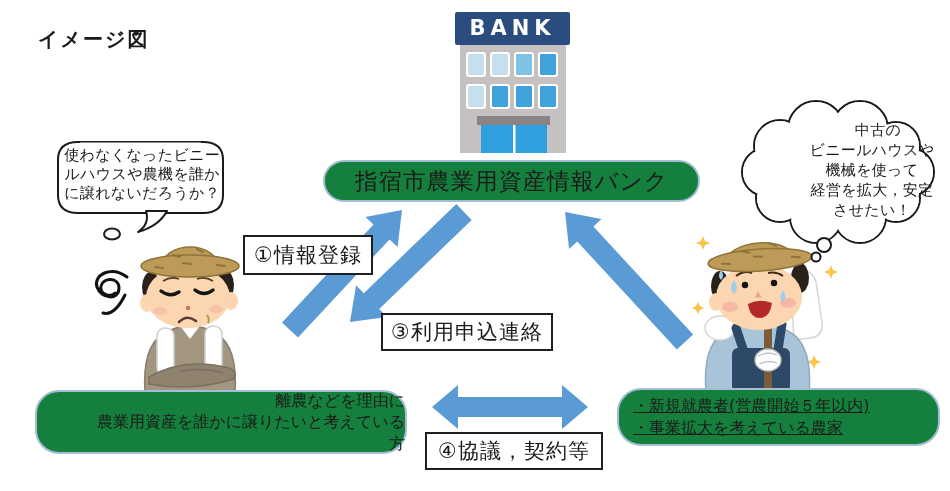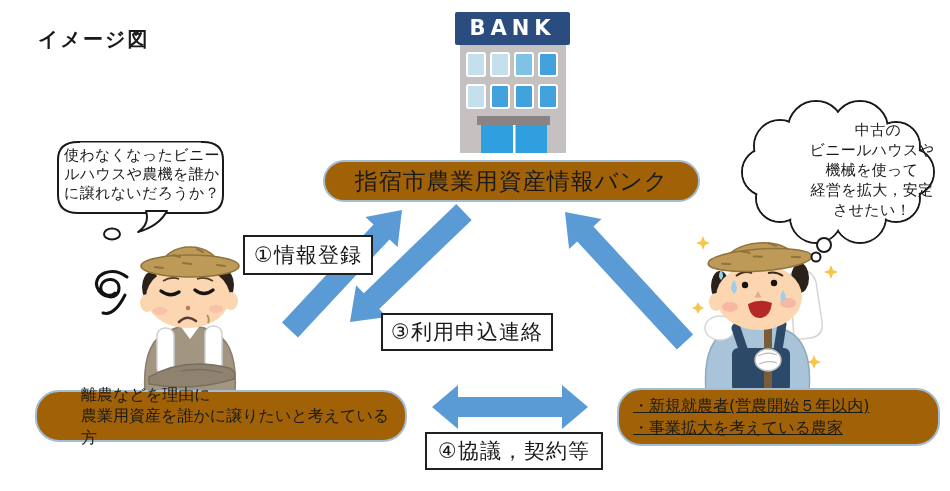--- a/index.html
+++ b/index.html
@@ -4,41 +4,41 @@
 <style>
   html,body{margin:0;padding:0;background:#fff;}
   #canvas{
     position:relative;width:950px;height:491px;background:#ffffff;
     font-family:"DejaVu Sans","Liberation Sans",sans-serif;color:#1a1a1a;overflow:hidden;
   }
   .abs{position:absolute;}
   #page-title{left:38px;top:14px;font-size:20px;font-weight:bold;letter-spacing:2px;margin-top:12px;}
   
   .round-box{
-    background:#a16207;border:2px solid #a3bdd4;border-radius:24px;
+    background:#15803d;border:2px solid #a3bdd4;border-radius:24px;
     box-sizing:border-box;display:flex;flex-direction:column;justify-content:center;
   }
   #bank-name-box{
     left:323px;top:160px;width:377px;height:42px;border-radius:21px;
     align-items:center;font-size:23px;letter-spacing:1px;white-space:nowrap;
   }
-  #seller-box{left:35px;top:390px;width:372px;height:52px;padding-left:44px;font-size:16px;line-height:1.32;}
+  #seller-box{left:35px;top:390px;width:372px;height:64px;padding-left:44px;font-size:16px;line-height:1.32;text-align:right;}
   #buyer-box{left:617px;top:388px;width:323px;height:58px;padding-left:14px;font-size:16px;line-height:1.35;text-decoration:underline;}
   
   .label-box{
     background:#fff;border:2px solid #1f1f1f;box-sizing:border-box;
     display:flex;align-items:center;justify-content:center;
     font-size:21px;letter-spacing:1px;white-space:nowrap;
   }
   #label-step1{left:243px;top:235px;width:130px;height:40px;}
   #label-step3{left:381px;top:265px;width:172px;height:38px;margin-top:48px;}
   #label-step2{left:577px;top:253px;width:126px;height:39px;}
   #label-step4{left:425px;top:432px;width:178px;height:38px;}
   
-  #left-bubble-text{left:64px;top:146px;width:156px;font-size:15px;line-height:19px;text-align:center;letter-spacing:0.3px;}
+  #left-bubble-text{left:64px;top:146px;width:156px;font-size:15px;line-height:19px;text-align:right;letter-spacing:0.3px;}
   #right-bubble-text{left:788px;top:120px;width:168px;font-size:15px;line-height:20px;text-align:center;letter-spacing:0.3px;}
   #right-bubble-text .bline:nth-child(1){padding-left:12px;}
   svg{display:block;}
 </style>
 </head>
 <body>
 
 <div id="canvas">
 
   <svg class="abs" style="left:450px;top:4px;" width="125" height="152" viewBox="0 0 125 152">

